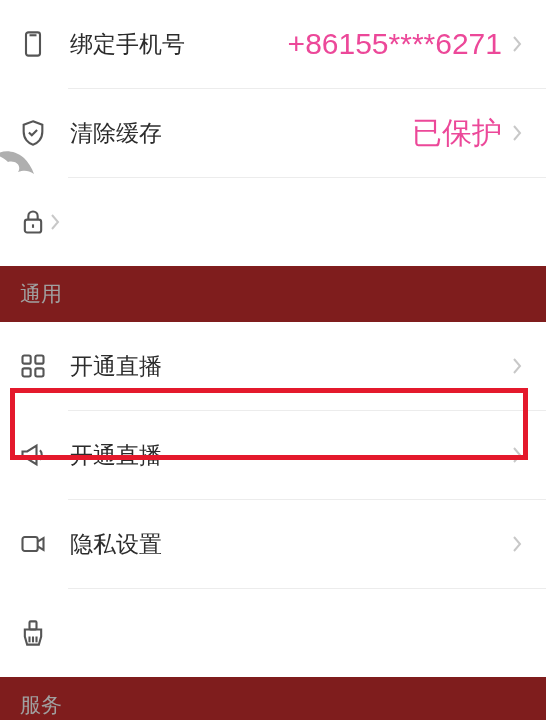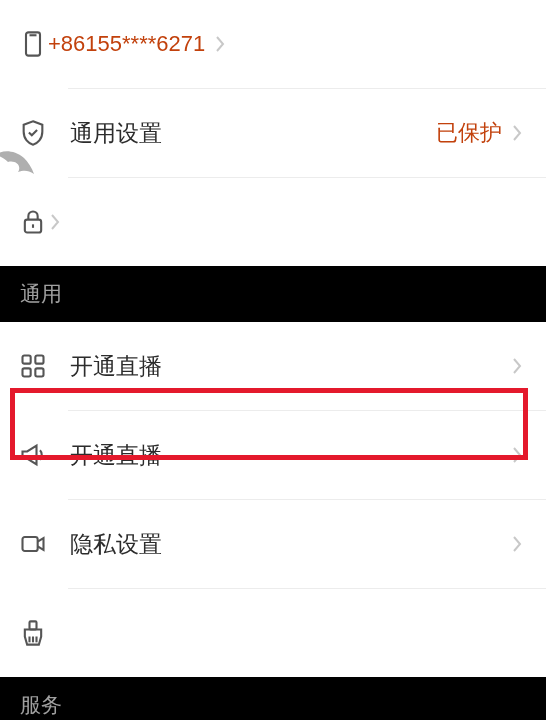--- a/index.html
+++ b/index.html
@@ -28,39 +28,39 @@
     color: #555;
   }
   .row .label {
     flex: 1 1 auto;
     font-size: 23px;
     color: #2c2c2c;
     margin-left: 22px;
     font-weight: 400;
   }
   .row .value {
-    font-size: 22px;
-    color: #c2410c;
+    font-size: 30px;
+    color: #ec4899;
     margin-right: 8px;
   }
   .row .chevron {
     width: 14px;
     height: 24px;
     display: flex;
     align-items: center;
     justify-content: center;
     color: #c8c8c8;
   }
   .sep {
     height: 1px;
     background: #ececec;
     margin-left: 68px;
   }
   .section-header {
-    background: #000000;
+    background: #7f1d1d;
     height: 56px;
     display: flex;
     align-items: center;
     padding-left: 20px;
     font-size: 21px;
     color: #a0a0a0;
   }
   .section-header.bottom {
     height: 56px;
   }
@@ -89,37 +89,38 @@
   </svg>
 </div>
 
 <div class="row">
   <span class="icon">
     <svg viewBox="0 0 24 24" width="28" height="28" fill="none" stroke="#555" stroke-width="1.8">
       <rect x="6" y="2" width="12" height="20" rx="2"></rect>
       <line x1="9" y1="4.5" x2="15" y2="4.5"></line>
     </svg>
   </span>
+  <span class="label">绑定手机号</span>
   <span class="value">+86155****6271</span>
   <span class="chevron">
     <svg viewBox="0 0 10 18" width="10" height="18" fill="none" stroke="#c8c8c8" stroke-width="2">
         <path d="M2 2 L8 9 L2 16"></path>
       </svg>
   </span>
 </div>
 <div class="sep"></div>
 
 <div class="row">
   <span class="icon">
     <svg viewBox="0 0 24 24" width="28" height="28" fill="none" stroke="#555" stroke-width="1.8">
       <path d="M12 2 L20 5 V11 C20 17 16 21 12 22 C8 21 4 17 4 11 V5 Z"></path>
       <path d="M8.5 11.5 L11 14 L15.5 9.5"></path>
     </svg>
   </span>
-  <span class="label">通用设置</span>
+  <span class="label">清除缓存</span>
   <span class="value">已保护</span>
   <span class="chevron">
     <svg viewBox="0 0 10 18" width="10" height="18" fill="none" stroke="#c8c8c8" stroke-width="2">
         <path d="M2 2 L8 9 L2 16"></path>
       </svg>
   </span>
 </div>
 <div class="sep"></div>
 
 <div class="row">

